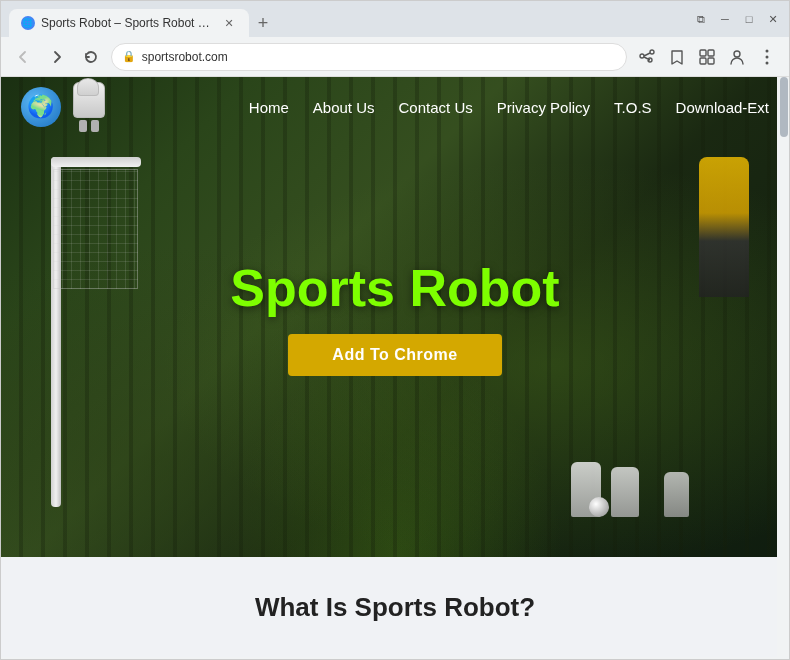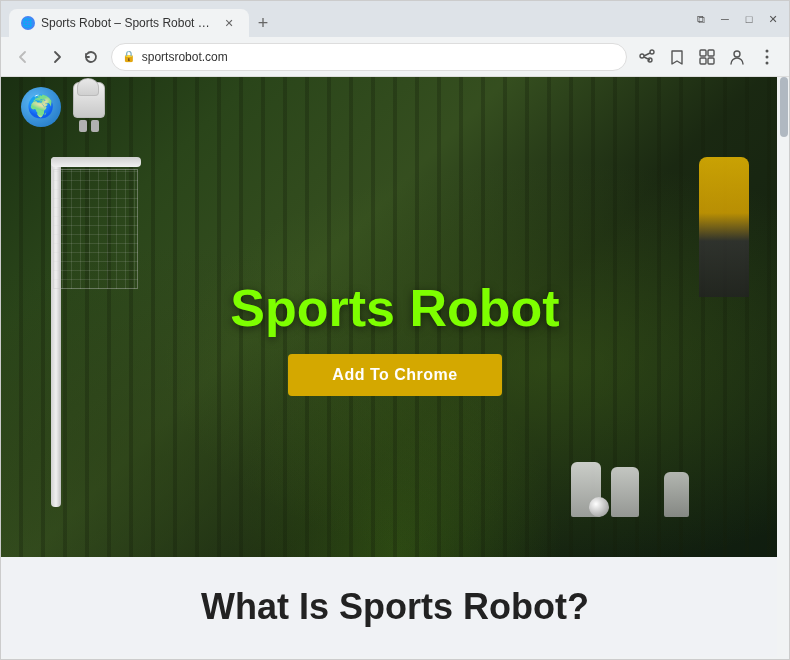--- a/index.html
+++ b/index.html
@@ -264,21 +264,20 @@
 
     
     .hero-content {
       position: absolute;
       top: 50%;
       left: 50%;
       transform: translate(-50%, -50%);
       text-align: center;
       z-index: 5;
       width: 600px;
-      margin-top: 20px;
     }
     .hero-title {
       font-size: 52px;
       font-weight: 700;
       color: #7eff00;
       margin-bottom: 16px;
       text-shadow: 0 2px 8px rgba(0,0,0,0.5);
     }
     .hero-description {
       font-size: 14px;
@@ -301,21 +300,21 @@
 
     
     .below-fold {
       background: #f0f2f5;
       height: 100px;
       display: flex;
       align-items: center;
       justify-content: center;
     }
     .section-title {
-      font-size: 36px;
+      font-size: 26px;
       font-weight: 700;
       color: #222;
     }
 
     
     .scrollbar {
       position: absolute;
       right: 0;
       top: 0;
       bottom: 0;
@@ -438,20 +437,28 @@
       <nav class="site-nav">
         <div class="site-logo">
           <div class="logo-globe">🌍</div>
           <div style="width:48px;height:58px;position:relative;">
             <div style="position:absolute;top:4px;left:8px;width:32px;height:36px;background:linear-gradient(180deg,#f0f0f0,#c8c8c8);border-radius:6px 6px 4px 4px;border:1px solid #bbb;"></div>
             <div style="position:absolute;top:0;left:12px;width:22px;height:18px;background:linear-gradient(180deg,#e8e8e8,#d0d0d0);border-radius:50% 50% 4px 4px;border:1px solid #bbb;"></div>
             <div style="position:absolute;bottom:4px;left:14px;width:8px;height:12px;background:#b0b0b0;border-radius:2px;"></div>
             <div style="position:absolute;bottom:4px;left:26px;width:8px;height:12px;background:#b0b0b0;border-radius:2px;"></div>
           </div>
         </div>
+        <div class="nav-links">
+          <a class="nav-link">Home</a>
+          <a class="nav-link">About Us</a>
+          <a class="nav-link">Contact Us</a>
+          <a class="nav-link">Privacy Policy</a>
+          <a class="nav-link">T.O.S</a>
+          <a class="nav-link">Download-Ext</a>
+        </div>
       </nav>
 
       <div class="hero-content">
         <h1 class="hero-title">Sports Robot</h1>
         <button class="cta-button">Add To Chrome</button>
       </div>
     </div>
 
     <div class="below-fold">
       <h2 class="section-title">What Is Sports Robot?</h2>

